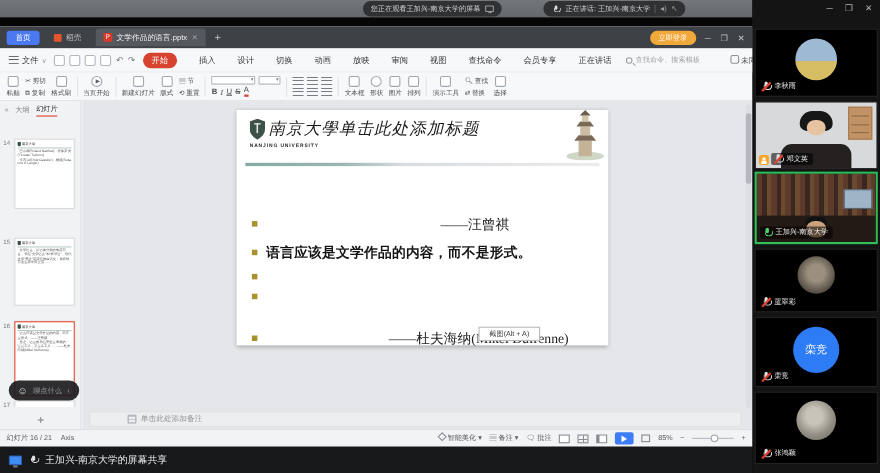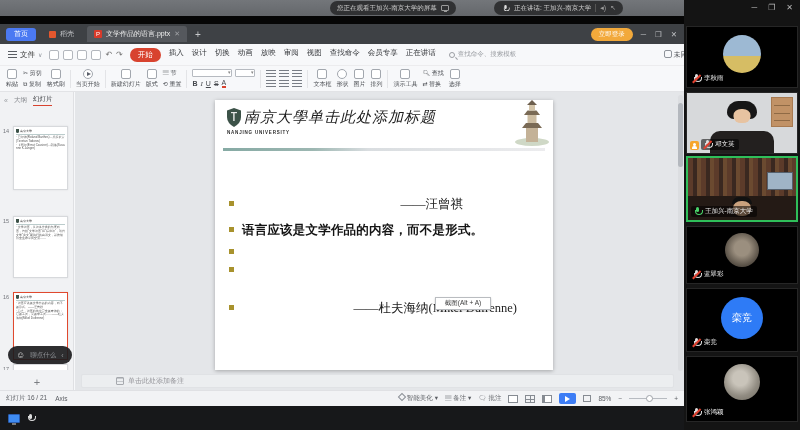--- a/index.html
+++ b/index.html
@@ -29,21 +29,21 @@
   .tb-right{margin-left:auto;display:flex;align-items:center;gap:8px}
   .login{height:13px;background:#f2a93b;border-radius:7px;color:#fff;font-size:6.5px;display:flex;align-items:center;padding:0 8px}
   .wctl{color:#c2c4c7;font-size:7.5px;letter-spacing:1px}
 
   .ribbonrow{position:absolute;left:0;top:20px;width:782px;height:22px;background:#f7f8fa;display:flex;align-items:center;padding:0 8px;gap:7px;border-bottom:1px solid #ececee}
   .filemenu{display:flex;align-items:center;gap:3px;font-size:7.5px;color:#3a3a3a}
   .burger{width:9px;height:7px;background:repeating-linear-gradient(#5a5e64 0 1px,transparent 1px 3px)}
   .qicons{display:flex;gap:4px;align-items:center}
   .qi{width:10px;height:10px;border:1px solid #b3b7bd;border-radius:2px;background:#fff}
   .ur{color:#777;font-size:8px}
-  .rtabs{display:flex;align-items:flex-start;gap:8px;font-size:7.5px;color:#34363a;white-space:nowrap}
+  .rtabs{display:flex;align-items:center;gap:20px;font-size:7.5px;color:#34363a;white-space:nowrap}
   .rtab.active{background:#d8432f;color:#fff;border-radius:8px;padding:2px 8px}
   .searchbox{display:flex;align-items:center;gap:3px;color:#9b9ea3;font-size:6.5px;margin-left:6px;white-space:nowrap}
   .mag{width:6px;height:6px;border:1px solid #9b9ea3;border-radius:50%;position:relative}
   .mag::after{content:"";position:absolute;left:5px;top:5px;width:3px;height:1px;background:#9b9ea3;transform:rotate(45deg)}
   .ract{margin-left:auto;display:flex;align-items:center;gap:9px;font-size:7px;color:#4a4d52;white-space:nowrap}
   .ract .ic{width:8px;height:8px;border:1px solid #8e939a;border-radius:2px;display:inline-block;vertical-align:-1px;margin-right:2px}
   .caret{color:#8e939a;font-size:6px}
 
   .toolbar{position:absolute;left:0;top:42px;width:684px;height:26px;background:#f7f8fa;border-bottom:1px solid #e2e3e6;display:flex;align-items:center;padding:0 6px;gap:5px;overflow:hidden}
   .tbv{display:flex;flex-direction:column;align-items:center;gap:1px;font-size:6px;color:#4a4d52;white-space:nowrap}
@@ -70,21 +70,21 @@
   .tcard{position:absolute;left:13px;width:55px;background:#fff;border:1px solid #d7d9dc;box-shadow:0 0 2px rgba(0,0,0,.08);overflow:hidden;padding:2px 2px}
   .tcard.sel{border:1.5px solid #e0492e}
   .thead{display:flex;align-items:center;gap:1px;border-bottom:.5px solid #bcc;padding-bottom:1px;margin-bottom:1px}
   .tshield{width:3px;height:4px;background:#3c5248;border-radius:0 0 2px 2px}
   .thead span{font-size:3px;color:#333;font-family:"DejaVu Serif",serif}
   .tline{font-size:3px;color:#555;line-height:1.25;letter-spacing:0;word-break:break-all}
   .addslide{position:absolute;left:0;bottom:2px;width:74px;text-align:center;font-size:11px;color:#7a7d82}
   .t17art{height:18px;position:relative}
 
   .canvas{position:absolute;left:75px;top:0;width:609px;height:298px;background:#e4e6e9}
-  .slide{position:absolute;left:140px;top:8px;width:338px;height:270px;background:#fff;box-shadow:0 1px 4px rgba(0,0,0,.28)}
+  .slide{position:absolute;left:140px;top:8px;width:338px;height:214px;background:#fff;box-shadow:0 1px 4px rgba(0,0,0,.28)}
   .shead{position:absolute;left:12px;top:6px;right:10px;height:40px}
   .shield{position:absolute;left:0;top:2px}
   .caltext{position:absolute;left:17px;top:2px;font-family:"DejaVu Serif",serif;font-size:15px;color:#1c1c1c;white-space:nowrap;font-style:italic;letter-spacing:1px}
   .njusub{position:absolute;left:0;top:24px;font-size:4.5px;font-weight:bold;letter-spacing:.8px;color:#2b2b2b}
   .divider{position:absolute;left:8px;right:8px;top:48px;height:3px;background:linear-gradient(90deg,#86aaa4 0,#9db7b2 28%,#d9dde0 45%,#ececee 100%)}
   .tower{position:absolute;right:2px;top:0}
   .bullets{position:absolute;left:14px;right:10px;top:96px}
   .brow{position:relative;margin-bottom:0}
   .sq{position:absolute;left:0;width:5px;height:5px;background:#a8922d}
   .btext{padding-left:13px;font-size:12.5px;font-weight:bold;color:#141414;line-height:1.32;letter-spacing:.2px}
@@ -446,20 +446,21 @@
 
   <div class="chatbubble">
     <span class="smiley">☺</span>
     <span class="chattext">聊点什么</span>
     <span class="chatarrow">‹</span>
   </div>
 
   <div class="sharebar">
     <span class="smon"></span>
     <span class="mic8"></span>
+    <span class="sharetext">王加兴-南京大学的屏幕共享</span>
   </div>
 </div>
 
 <div class="sidebar">
   <div class="sctl">
     <span>─</span>
     <span>❐</span>
     <span>✕</span>
   </div>
 

